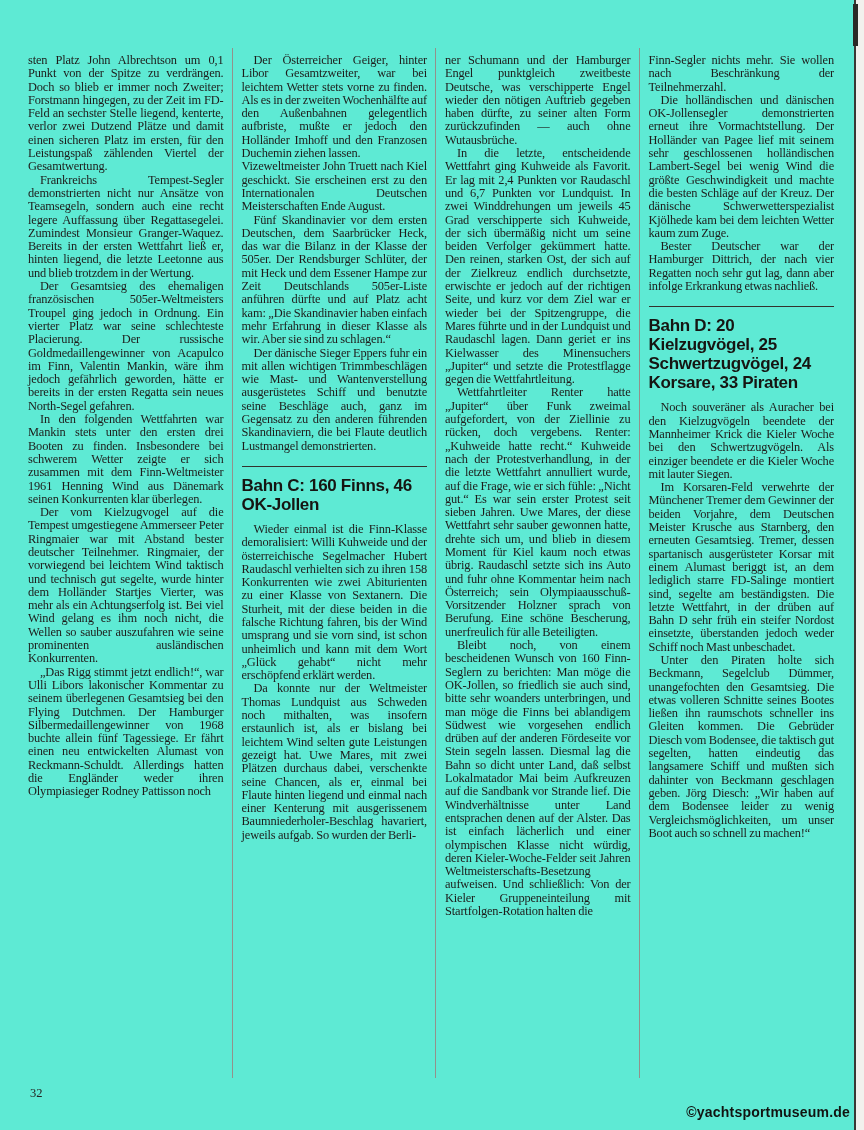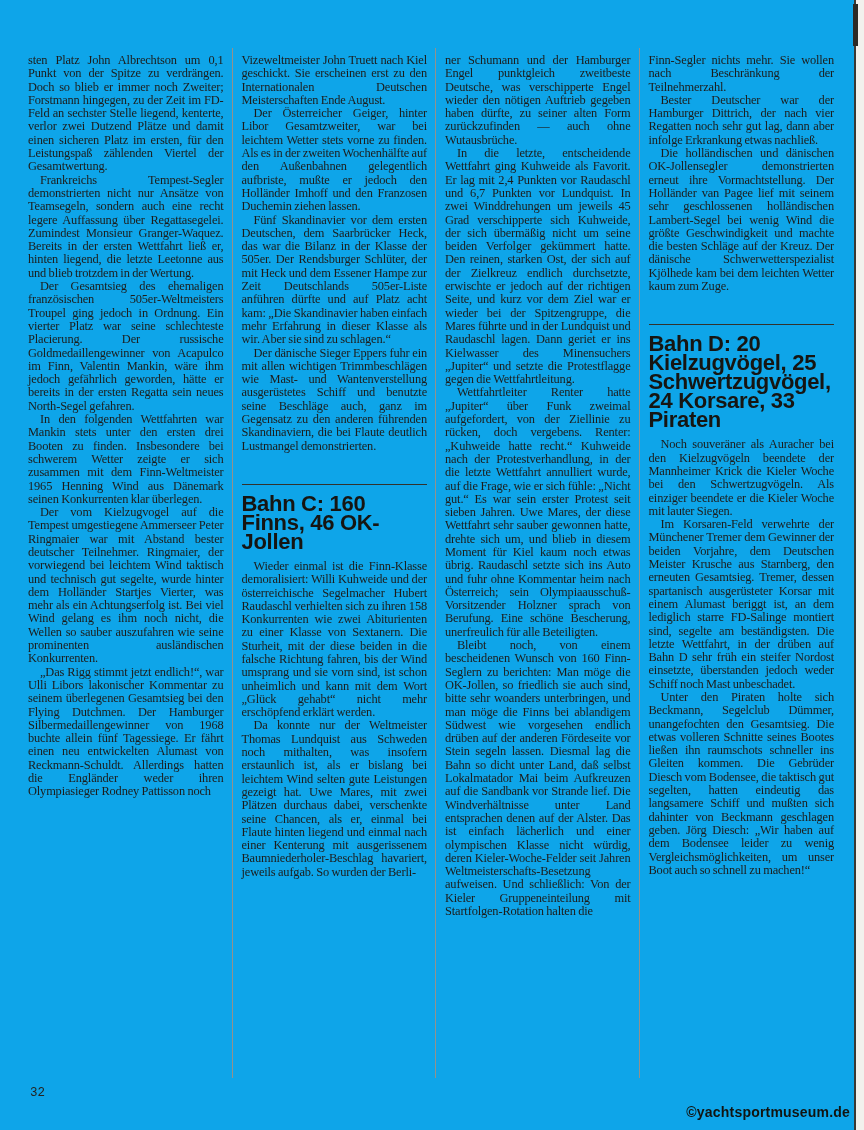--- a/index.html
+++ b/index.html
@@ -7,21 +7,21 @@
   body {
     background: #e9e7e2;
     font-family: "Liberation Serif", serif;
     color: #1d1c1a;
     position: relative;
     overflow: hidden;
   }
   .page {
     position: absolute;
     inset: 0;
-    background: #0ea5e9;
+    background: #5eead4;
   }
   
   .edge-strip {
     position: absolute; top: 0; bottom: 0; right: 0; width: 8px;
     background: #f2f1ed;
   }
   .edge-line {
     position: absolute; top: 0; bottom: 0; right: 8px; width: 2px;
     background: #3a3934;
   }
@@ -46,33 +46,33 @@
     line-height: 13.3px;
     text-align: justify;
     text-indent: 12px;
     letter-spacing: -0.15px;
     word-spacing: -0.5px;
   }
   .para.cont { text-indent: 0; }
   .bahn-heading {
     font-family: "Liberation Sans", sans-serif;
     font-weight: bold;
-    font-size: 22px;
+    font-size: 17px;
     line-height: 19px;
     letter-spacing: -0.3px;
     color: #161512;
-    margin: 31px 0 9px 0;
+    margin: 13px 0 9px 0;
     padding-top: 9px;
     border-top: 1px solid #33322d;
   }
   .pagenum {
     position: absolute;
     left: 30px; top: 1086px;
     font-size: 12.5px;
-    font-family: Liberation Mono, monospace;
+    font-family: Liberation Serif, serif;
     color: #242320;
   }
   .watermark {
     position: absolute;
     right: 14px; top: 1104px;
     font-family: "Liberation Sans", sans-serif;
     font-weight: bold;
     font-size: 14px;
     letter-spacing: 0.2px;
     color: #121411;
@@ -82,46 +82,46 @@
 <body>
 
 <div class="page">
 
   <main class="columns">
 
     <section class="col first">
       <p class="para cont">sten Platz John Albrechtson um 0,1 Punkt von der Spitze zu verdrängen. Doch so blieb er immer noch Zweiter; Forstmann hingegen, zu der Zeit im FD-Feld an sechster Stelle liegend, kenterte, verlor zwei Dutzend Plätze und damit einen sicheren Platz im ersten, für den Leistungspaß zählenden Viertel der Gesamtwertung.</p>
       <p class="para">Frankreichs Tempest-Segler demonstrierten nicht nur Ansätze von Teamsegeln, sondern auch eine recht legere Auffassung über Regattasegelei. Zumindest Monsieur Granger-Waquez. Bereits in der ersten Wettfahrt ließ er, hinten liegend, die letzte Leetonne aus und blieb trotzdem in der Wertung.</p>
       <p class="para">Der Gesamtsieg des ehemaligen französischen 505er-Weltmeisters Troupel ging jedoch in Ordnung. Ein vierter Platz war seine schlechteste Placierung. Der russische Goldmedaillengewinner von Acapulco im Finn, Valentin Mankin, wäre ihm jedoch gefährlich geworden, hätte er bereits in der ersten Regatta sein neues North-Segel gefahren.</p>
-      <p class="para">In den folgenden Wettfahrten war Mankin stets unter den ersten drei Booten zu finden. Insbesondere bei schwerem Wetter zeigte er sich zusammen mit dem Finn-Weltmeister 1965 Henning Wind aus Dänemark seinen Konkurrenten klar überlegen.</p>
+      <p class="para">In den folgenden Wettfahrten war Mankin stets unter den ersten drei Booten zu finden. Insbesondere bei schwerem Wetter zeigte er sich zusammen mit dem Finn-Weltmeister 1961 Henning Wind aus Dänemark seinen Konkurrenten klar überlegen.</p>
       <p class="para">Der vom Kielzugvogel auf die Tempest umgestiegene Ammerseer Peter Ringmaier war mit Abstand bester deutscher Teilnehmer. Ringmaier, der vorwiegend bei leichtem Wind taktisch und technisch gut segelte, wurde hinter dem Holländer Startjes Vierter, was mehr als ein Achtungserfolg ist. Bei viel Wind gelang es ihm noch nicht, die Wellen so sauber auszufahren wie seine prominenten ausländischen Konkurrenten.</p>
       <p class="para">„Das Rigg stimmt jetzt endlich!“, war Ulli Libors lakonischer Kommentar zu seinem überlegenen Gesamtsieg bei den Flying Dutchmen. Der Hamburger Silbermedaillengewinner von 1968 buchte allein fünf Tagessiege. Er fährt einen neu entwickelten Alumast von Reckmann-Schuldt. Allerdings hatten die Engländer weder ihren Olympiasieger Rodney Pattisson noch</p>
     </section>
 
     <section class="col">
+      <p class="para">Der Österreicher Geiger, hinter Libor Gesamtzweiter, war bei leichtem Wetter stets vorne zu finden. Als es in der zweiten Wochenhälfte auf den Außenbahnen gelegentlich aufbriste, mußte er jedoch den Holländer Imhoff und den Franzosen Duchemin ziehen lassen.</p>
       <p class="para cont">Vizeweltmeister John Truett nach Kiel geschickt. Sie erscheinen erst zu den Internationalen Deutschen Meisterschaften Ende August.</p>
-      <p class="para">Der Österreicher Geiger, hinter Libor Gesamtzweiter, war bei leichtem Wetter stets vorne zu finden. Als es in der zweiten Wochenhälfte auf den Außenbahnen gelegentlich aufbriste, mußte er jedoch den Holländer Imhoff und den Franzosen Duchemin ziehen lassen.</p>
       <p class="para">Fünf Skandinavier vor dem ersten Deutschen, dem Saarbrücker Heck, das war die Bilanz in der Klasse der 505er. Der Rendsburger Schlüter, der mit Heck und dem Essener Hampe zur Zeit Deutschlands 505er-Liste anführen dürfte und auf Platz acht kam: „Die Skandinavier haben einfach mehr Erfahrung in dieser Klasse als wir. Aber sie sind zu schlagen.“</p>
       <p class="para">Der dänische Sieger Eppers fuhr ein mit allen wichtigen Trimmbeschlägen wie Mast- und Wantenverstellung ausgerüstetes Schiff und benutzte seine Beschläge auch, ganz im Gegensatz zu den anderen führenden Skandinaviern, die bei Flaute deutlich Lustmangel demonstrierten.</p>
       <h2 class="bahn-heading">Bahn C: 160 Finns, 46 OK-Jollen</h2>
       <p class="para">Wieder einmal ist die Finn-Klasse demoralisiert: Willi Kuhweide und der österreichische Segelmacher Hubert Raudaschl verhielten sich zu ihren 158 Konkurrenten wie zwei Abiturienten zu einer Klasse von Sextanern. Die Sturheit, mit der diese beiden in die falsche Richtung fahren, bis der Wind umsprang und sie vorn sind, ist schon unheimlich und kann mit dem Wort „Glück gehabt“ nicht mehr erschöpfend erklärt werden.</p>
       <p class="para">Da konnte nur der Weltmeister Thomas Lundquist aus Schweden noch mithalten, was insofern erstaunlich ist, als er bislang bei leichtem Wind selten gute Leistungen gezeigt hat. Uwe Mares, mit zwei Plätzen durchaus dabei, verschenkte seine Chancen, als er, einmal bei Flaute hinten liegend und einmal nach einer Kenterung mit ausgerissenem Baumniederholer-Beschlag havariert, jeweils aufgab. So wurden der Berli-</p>
     </section>
 
     <section class="col">
       <p class="para cont">ner Schumann und der Hamburger Engel punktgleich zweitbeste Deutsche, was verschipperte Engel wieder den nötigen Auftrieb gegeben haben dürfte, zu seiner alten Form zurückzufinden — auch ohne Wutausbrüche.</p>
       <p class="para">In die letzte, entscheidende Wettfahrt ging Kuhweide als Favorit. Er lag mit 2,4 Punkten vor Raudaschl und 6,7 Punkten vor Lundquist. In zwei Winddrehungen um jeweils 45 Grad verschipperte sich Kuhweide, der sich übermäßig nicht um seine beiden Verfolger gekümmert hatte. Den reinen, starken Ost, der sich auf der Zielkreuz endlich durchsetzte, erwischte er jedoch auf der richtigen Seite, und kurz vor dem Ziel war er wieder bei der Spitzengruppe, die Mares führte und in der Lundquist und Raudaschl lagen. Dann geriet er ins Kielwasser des Minensuchers „Jupiter“ und setzte die Protestflagge gegen die Wettfahrtleitung.</p>
       <p class="para">Wettfahrtleiter Renter hatte „Jupiter“ über Funk zweimal aufgefordert, von der Ziellinie zu rücken, doch vergebens. Renter: „Kuhweide hatte recht.“ Kuhweide nach der Protestverhandlung, in der die letzte Wettfahrt annulliert wurde, auf die Frage, wie er sich fühle: „Nicht gut.“ Es war sein erster Protest seit sieben Jahren. Uwe Mares, der diese Wettfahrt sehr sauber gewonnen hatte, drehte sich um, und blieb in diesem Moment für Kiel kaum noch etwas übrig. Raudaschl setzte sich ins Auto und fuhr ohne Kommentar heim nach Österreich; sein Olympiaausschuß-Vorsitzender Holzner sprach von Berufung. Eine schöne Bescherung, unerfreulich für alle Beteiligten.</p>
       <p class="para">Bleibt noch, von einem bescheidenen Wunsch von 160 Finn-Seglern zu berichten: Man möge die OK-Jollen, so friedlich sie auch sind, bitte sehr woanders unterbringen, und man möge die Finns bei ablandigem Südwest wie vorgesehen endlich drüben auf der anderen Fördeseite vor Stein segeln lassen. Diesmal lag die Bahn so dicht unter Land, daß selbst Lokalmatador Mai beim Aufkreuzen auf die Sandbank vor Strande lief. Die Windverhältnisse unter Land entsprachen denen auf der Alster. Das ist einfach lächerlich und einer olympischen Klasse nicht würdig, deren Kieler-Woche-Felder seit Jahren Weltmeisterschafts-Besetzung aufweisen. Und schließlich: Von der Kieler Gruppeneinteilung mit Startfolgen-Rotation halten die</p>
     </section>
 
     <section class="col">
       <p class="para cont">Finn-Segler nichts mehr. Sie wollen nach Beschränkung der Teilnehmerzahl.</p>
+      <p class="para">Die holländischen und dänischen OK-Jollensegler demonstrierten erneut ihre Vormachtstellung. Der Holländer van Pagee lief mit seinem sehr geschlossenen holländischen Lambert-Segel bei wenig Wind die größte Geschwindigkeit und machte die besten Schläge auf der Kreuz. Der dänische Schwerwetterspezialist Kjölhede kam bei dem leichten Wetter kaum zum Zuge.</p>
       <p class="para">Bester Deutscher war der Hamburger Dittrich, der nach vier Regatten noch sehr gut lag, dann aber infolge Erkrankung etwas nachließ.</p>
-      <p class="para">Die holländischen und dänischen OK-Jollensegler demonstrierten erneut ihre Vormachtstellung. Der Holländer van Pagee lief mit seinem sehr geschlossenen holländischen Lambert-Segel bei wenig Wind die größte Geschwindigkeit und machte die besten Schläge auf der Kreuz. Der dänische Schwerwetterspezialist Kjölhede kam bei dem leichten Wetter kaum zum Zuge.</p>
       <h2 class="bahn-heading">Bahn D: 20 Kielzugvögel, 25 Schwertzugvögel, 24 Korsare, 33 Piraten</h2>
       <p class="para">Noch souveräner als Auracher bei den Kielzugvögeln beendete der Mannheimer Krick die Kieler Woche bei den Schwertzugvögeln. Als einziger beendete er die Kieler Woche mit lauter Siegen.</p>
       <p class="para">Im Korsaren-Feld verwehrte der Münchener Tremer dem Gewinner der beiden Vorjahre, dem Deutschen Meister Krusche aus Starnberg, den erneuten Gesamtsieg. Tremer, dessen spartanisch ausgerüsteter Korsar mit einem Alumast beriggt ist, an dem lediglich starre FD-Salinge montiert sind, segelte am beständigsten. Die letzte Wettfahrt, in der drüben auf Bahn D sehr früh ein steifer Nordost einsetzte, überstanden jedoch weder Schiff noch Mast unbeschadet.</p>
       <p class="para">Unter den Piraten holte sich Beckmann, Segelclub Dümmer, unangefochten den Gesamtsieg. Die etwas volleren Schnitte seines Bootes ließen ihn raumschots schneller ins Gleiten kommen. Die Gebrüder Diesch vom Bodensee, die taktisch gut segelten, hatten eindeutig das langsamere Schiff und mußten sich dahinter von Beckmann geschlagen geben. Jörg Diesch: „Wir haben auf dem Bodensee leider zu wenig Vergleichsmöglichkeiten, um unser Boot auch so schnell zu machen!“</p>
     </section>
 
   </main>
 
   <div class="pagenum">32</div>
 

